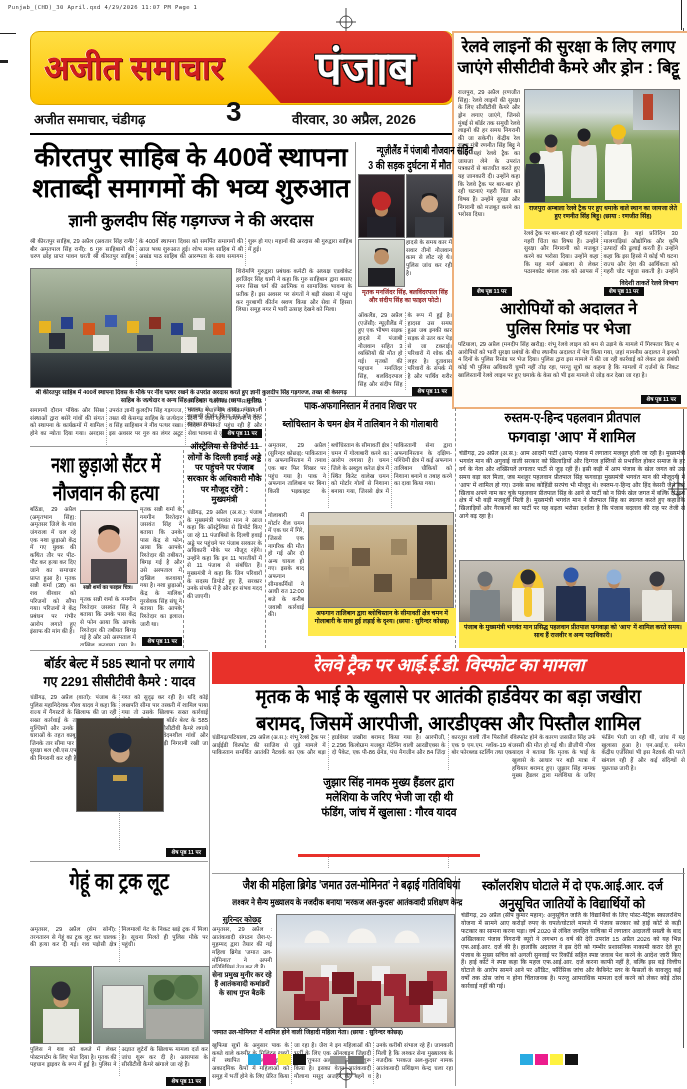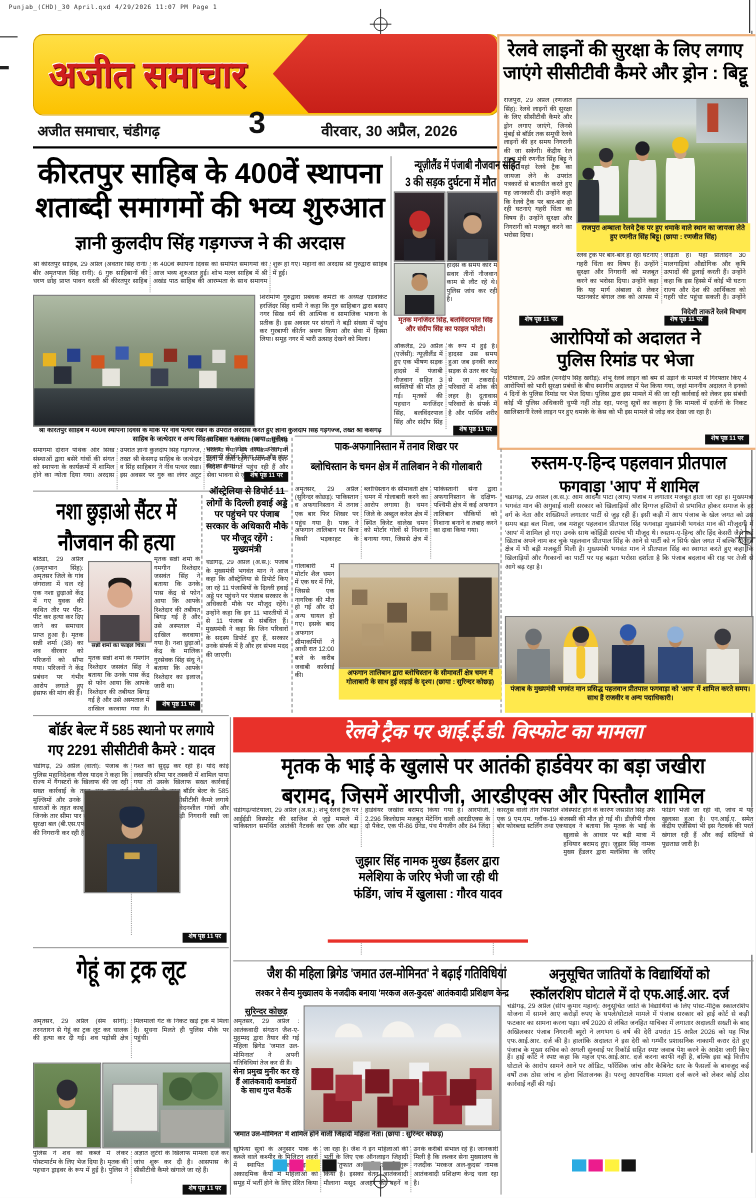--- a/index.html
+++ b/index.html
@@ -49,20 +49,21 @@
   <svg class="abs" style="left:668px;top:476px;" width="20" height="26">
     <line class="mark" x1="10" y1="0" x2="10" y2="26"></line>
       <line class="mark" x1="0" y1="13" x2="20" y2="13"></line>
       <circle class="mark" cx="10" cy="13" r="6"></circle>
   </svg>
 
   <div class="abs" style="left:30px;top:31px;width:422px;height:72px;">
     <div class="abs" style="left:0;top:0;width:100%;height:100%;background:linear-gradient(180deg,#ffdf44,#fcc200);border:1px solid #d9a400;border-radius:9px;"></div>
     <div class="abs" style="left:218px;top:0;width:204px;height:72px;background:linear-gradient(180deg,#e23a2e,#c71f18);border-radius:0 9px 9px 0;clip-path:polygon(16% 0,100% 0,100% 100%,16% 100%,0 50%);"></div>
     <div class="abs" style="left:14px;top:13px;font-size:33px;font-weight:900;color:#d01d1d;text-shadow:1px 1px 0 #7a0c0c, -0.5px -0.5px 0 #ffffff;">अजीत समाचार</div>
+    <div class="abs" style="left:252px;top:4px;width:166px;text-align:center;font-size:46px;font-weight:900;color:#fff;text-shadow:2px 2px 0 #111,-1px -1px 0 #111,1px -1px 0 #111,-1px 1px 0 #111;">पंजाब</div>
   </div>
   <div class="abs" style="left:34px;top:110px;font-size:13px;font-weight:700;">अजीत समाचार, चंडीगढ़</div>
   <div class="abs" style="left:226px;top:96px;font-size:28px;font-weight:900;">3</div>
   <div class="abs" style="left:292px;top:110px;font-size:13.5px;font-weight:700;">वीरवार, 30 अप्रैल, 2026</div>
   <div class="abs" style="left:30px;top:133px;width:422px;height:2px;background:#000;"></div>
 
   <div class="abs" style="left:452px;top:31px;width:233px;height:374px;border:2px solid #eeb07b;background:#fffdf9;">
     <div class="hd abs" style="left:2px;top:3px;width:225px;font-size:16.5px;line-height:1.3;">रेलवे लाइनों की सुरक्षा के लिए लगाए जाएंगे सीसीटीवी कैमरे और ड्रोन : बिट्टू</div>
     <div class="t abs" style="left:4px;top:56px;width:62px;height:196px;">राजपुरा, 29 अप्रैल (रणजीत सिंह): रेलवे लाइनों की सुरक्षा के लिए सीसीटीवी कैमरे और ड्रोन लगाए जाएंगे, जिनसे मुंबई से बॉर्डर तक समूची रेलवे लाइनों की हर समय निगरानी की जा सकेगी। केंद्रीय रेल राज्य मंत्री रणनीत सिंह बिट्टू ने आज यहां रेलवे ट्रैक का जायजा लेने के उपरांत पत्रकारों से बातचीत करते हुए यह जानकारी दी। उन्होंने कहा कि रेलवे ट्रैक पर बार-बार हो रही घटनाएं गहरी चिंता का विषय हैं। उन्होंने सुरक्षा और निगरानी को मजबूत करने का भरोसा दिया।</div>
     <div class="cont" style="left:18px;top:254px;">शेष पृष्ठ 11 पर</div>
@@ -152,21 +153,21 @@
     <div class="t abs" style="left:0;top:114px;width:36px;height:124px;">गोलाबारी में मोर्टार शैल चमन में एक घर में गिरे, जिससे एक नागरिक की मौत हो गई और दो अन्य घायल हो गए। इसके बाद अफगान सीमाकर्मियों ने आधी रात 12:00 बजे के करीब जवाबी कार्रवाई की।</div>
     <div class="ph" style="left:40px;top:114px;width:144px;height:94px;background:linear-gradient(180deg,#cdbd9c 0%,#c2a87e 45%,#a98e66 100%);">
       <div class="dots" style="left:0;top:0;box-shadow:18px 30px 0 7px #8a7355,52px 44px 0 9px #6e5a42,90px 34px 0 8px #9c8662,120px 52px 0 10px #7c684c,30px 64px 0 10px #b49a72,74px 70px 0 9px #63513b,112px 76px 0 11px #8a7355;"></div>
       <div class="abs" style="right:6px;top:10px;width:30px;height:56px;background:#3a322a;"></div>
       <div class="abs" style="left:0;top:0;width:100%;height:12px;background:#d9d2c2;"></div>
     </div>
     <div class="capY abs" style="left:40px;top:210px;width:144px;height:26px;">अफगान तालिबान द्वारा ब्लोचिस्तान के सीमावर्ती क्षेत्र चमन में गोलाबारी के साथ हुई लड़ाई के दृश्य। (छाया : सुरिन्दर कोछड़)</div>
   </div>
 
   <div class="abs" style="left:459px;top:408px;width:226px;height:240px;">
-    <div class="hd" style="font-size:17px;"><span class="sq" style="transform:scaleX(.9);font-weight:900;">रुस्तम-ए-हिन्द पहलवान प्रीतपाल</span></div>
+    <div class="hd" style="font-size:13px;"><span class="sq" style="transform:scaleX(.9);font-weight:900;">रुस्तम-ए-हिन्द पहलवान प्रीतपाल</span></div>
     <div class="hd" style="font-size:15px;"><span class="sq" style="transform:scaleX(.95);font-weight:900;">फगवाड़ा 'आप' में शामिल</span></div>
     <div class="t abs" style="left:0;top:42px;width:226px;height:108px;font-size:6px;">चंडीगढ़, 29 अप्रैल (अ.स.): आम आदमी पार्टी (आप) पंजाब में लगातार मजबूत होती जा रही है। मुख्यमंत्री भगवंत मान की अगुवाई वाली सरकार को खिलाड़ियों और दिग्गज हस्तियों से प्रभावित होकर समाज के हर वर्ग के नेता और शख्सियतें लगातार पार्टी से जुड़ रही हैं। इसी कड़ी में आप पंजाब के खेल जगत को उस समय बड़ा बल मिला, जब मशहूर पहलवान प्रीतपाल सिंह फगवाड़ा मुख्यमंत्री भगवंत मान की मौजूदगी में 'आप' में शामिल हो गए। उनके साथ कोहिंडी सरपंच भी मौजूद थे। रुस्तम-ए-हिन्द और हिंद केसरी जैसे कई खिताब अपने नाम कर चुके पहलवान प्रीतपाल सिंह के आने से पार्टी को न सिर्फ खेल जगत में बल्कि दोआब क्षेत्र में भी बड़ी मजबूती मिली है। मुख्यमंत्री भगवंत मान ने प्रीतपाल सिंह का स्वागत करते हुए कहा कि खिलाड़ियों और गैरकानों का पार्टी पर यह बढ़ता भरोसा दर्शाता है कि पंजाब बदलाव की राह पर तेजी से आगे बढ़ रहा है।</div>
     <div class="ph" style="left:0;top:152px;width:224px;height:60px;background:linear-gradient(180deg,#c4bfb6 0%,#aba599 70%,#8a8378 100%);">
       <div class="fg" style="left:10px;bottom:0;width:30px;height:50px;background:radial-gradient(circle at 50% 8px,#6b6f73 0 7px,transparent 8px),radial-gradient(circle at 50% 14px,#bd9068 0 5px,transparent 6px),linear-gradient(transparent 0 19px,#7d8488 19px 100%);"></div>
       <div class="fg" style="left:52px;bottom:0;width:32px;height:52px;background:radial-gradient(circle at 50% 8px,#2c2c30 0 7px,transparent 8px),radial-gradient(circle at 50% 14px,#c79a72 0 5px,transparent 6px),linear-gradient(transparent 0 19px,#efece4 19px 100%),linear-gradient(#f5c832,#f5c832);"></div>
       <div class="abs" style="left:64px;bottom:4px;width:8px;height:30px;background:#f5c832;border-radius:4px;"></div>
       <div class="fg" style="left:96px;bottom:0;width:30px;height:54px;background:radial-gradient(circle at 50% 8px,#2f57a8 0 7px,transparent 8px),radial-gradient(circle at 50% 14px,#b9885e 0 5px,transparent 6px),linear-gradient(transparent 0 19px,#24304e 19px 100%);"></div>
       <div class="fg" style="left:138px;bottom:0;width:32px;height:52px;background:radial-gradient(circle at 50% 8px,#8fb0d8 0 7px,transparent 8px),radial-gradient(circle at 50% 14px,#b9885e 0 5px,transparent 6px),linear-gradient(transparent 0 19px,#31497a 19px 100%);"></div>
       <div class="fg" style="left:182px;bottom:0;width:30px;height:50px;background:radial-gradient(circle at 50% 8px,#3a3a40 0 7px,transparent 8px),radial-gradient(circle at 50% 14px,#c79a72 0 5px,transparent 6px),linear-gradient(transparent 0 19px,#e9e7df 19px 100%);"></div>
     </div>
@@ -232,22 +233,22 @@
     </div>
     <div class="ph" style="left:64px;top:38px;width:177px;height:112px;background:linear-gradient(180deg,#cfd8e2 0%,#e6e9ec 28%,#d8d2c6 45%,#b9a99a 100%);">
       <div class="abs" style="left:10px;top:2px;width:150px;height:26px;background:radial-gradient(circle at 20% 100%,#f4f2ee 0 12px,transparent 13px),radial-gradient(circle at 50% 100%,#f4f2ee 0 14px,transparent 15px),radial-gradient(circle at 80% 100%,#f4f2ee 0 12px,transparent 13px);"></div>
       <div class="dots" style="left:0;top:0;box-shadow:16px 66px 0 10px #8e1f2a,40px 74px 0 12px #a5303a,66px 68px 0 11px #7a1822,92px 78px 0 12px #8e1f2a,118px 70px 0 11px #9c2733,144px 78px 0 12px #7a1822,160px 66px 0 10px #a5303a,30px 92px 0 13px #8e1f2a,80px 96px 0 14px #7a1822,130px 94px 0 13px #9c2733,158px 96px 0 12px #efefef,104px 60px 0 9px #efefef,52px 58px 0 8px #efefef;"></div>
     </div>
     <div class="capB abs" style="left:0;top:152px;width:241px;height:12px;text-align:left;font-size:6.2px;">'जमात उल-मोमिनत' में शामिल होने वाली जिहादी महिला नेता। (छाया : सुरिन्दर कोछड़)</div>
     <div class="t c3 abs" style="left:0;top:166px;width:241px;height:42px;">खुफिया सूत्रों के अनुसार पाक के कब्जे वाले कश्मीर के मिलिटन शहरों में स्थापित मुख्यालय-ए-इस्लाम अकादमिक कैंपों में महिलाओं को समूह में भर्ती होने के लिए प्रेरित किया जा रहा है। जैश ने इन महिलाओं की भर्ती के लिए एक ऑनलाइन जिहादी कोर्स 'तुफात अल-मूमिनात' भी शुरू किया है। इसका वेतन आतंकवादी मौलाना मसूद अजहर की बहनें व उनके करीबी संभाल रहे हैं। जानकारी मिली है कि लश्कर सेना मुख्यालय के नजदीक 'मरकज अल-कुदस' नामक आतंकवादी प्रशिक्षण केन्द्र चला रहा है।</div>
   </div>
 
   <div class="abs" style="left:459px;top:876px;width:226px;height:210px;">
+    <div class="hd" style="font-size:13px;"><span class="sq" style="transform:scaleX(.9);font-weight:900;">स्कॉलरशिप घोटाले में दो एफ.आई.आर. दर्ज</span></div>
     <div class="hd" style="font-size:13px;"><span class="sq" style="transform:scaleX(.9);font-weight:900;">अनुसूचित जातियों के विद्यार्थियों को</span></div>
-    <div class="hd" style="font-size:13px;"><span class="sq" style="transform:scaleX(.9);font-weight:900;">स्कॉलरशिप घोटाले में दो एफ.आई.आर. दर्ज</span></div>
     <div class="t abs" style="left:2px;top:36px;width:220px;height:170px;font-size:6px;">चंडीगढ़, 29 अप्रैल (सीप कुमार महान): अनुसूचित जाति के विद्यार्थियों के लिए पोस्ट-मैट्रिक स्कालरशिप योजना में सामने आए करोड़ों रुपए के घपले/घोटाले मामले में पंजाब सरकार को हाई कोर्ट से कड़ी फटकार का सामना करना पड़ा। वर्ष 2020 से लंबित जनहित याचिका में लगातार अदालती सख्ती के बाद अखिलकार पंजाब निगरानी ब्यूरो ने लगभग 6 वर्ष की देरी उपरांत 15 अप्रैल 2026 को यह भिन्न एफ.आई.आर. दर्ज की है। हालांकि अदालत ने इस देरी को गम्भीर प्रशासनिक नाकामी करार देते हुए पंजाब के मुख्य सचिव को अगली सुनवाई पर रिकॉर्ड सहित स्पष्ट जवाब पेश करने के आदेश जारी किए हैं। हाई कोर्ट ने स्पष्ट कहा कि महज एफ.आई.आर. दर्ज करना काफी नहीं है, बल्कि इस बड़े वित्तीय घोटाले के आरोप सामने आने पर ऑडिट, फॉरेंसिक जांच और कैबिनेट स्तर के फैसलों के बावजूद कई वर्षों तक ठोस जांच न होना चिंताजनक है। परन्तु आपराधिक मामला दर्ज करने को लेकर कोई ठोस कार्रवाई नहीं की गई।</div>
   </div>
 
   <div class="sqr" style="left:248px;top:1054px;background:#29abe2;"></div>
   <div class="sqr" style="left:263px;top:1054px;background:#ec1c8d;"></div>
   <div class="sqr" style="left:278px;top:1054px;background:#fff23f;"></div>
   <div class="sqr" style="left:293px;top:1054px;background:#141414;"></div>
 
   <div class="abs" style="left:330px;top:1056px;width:16px;height:8px;background:#9a9a9a;"></div>
   <div class="abs" style="left:348px;top:1056px;width:16px;height:8px;background:#777;"></div>

